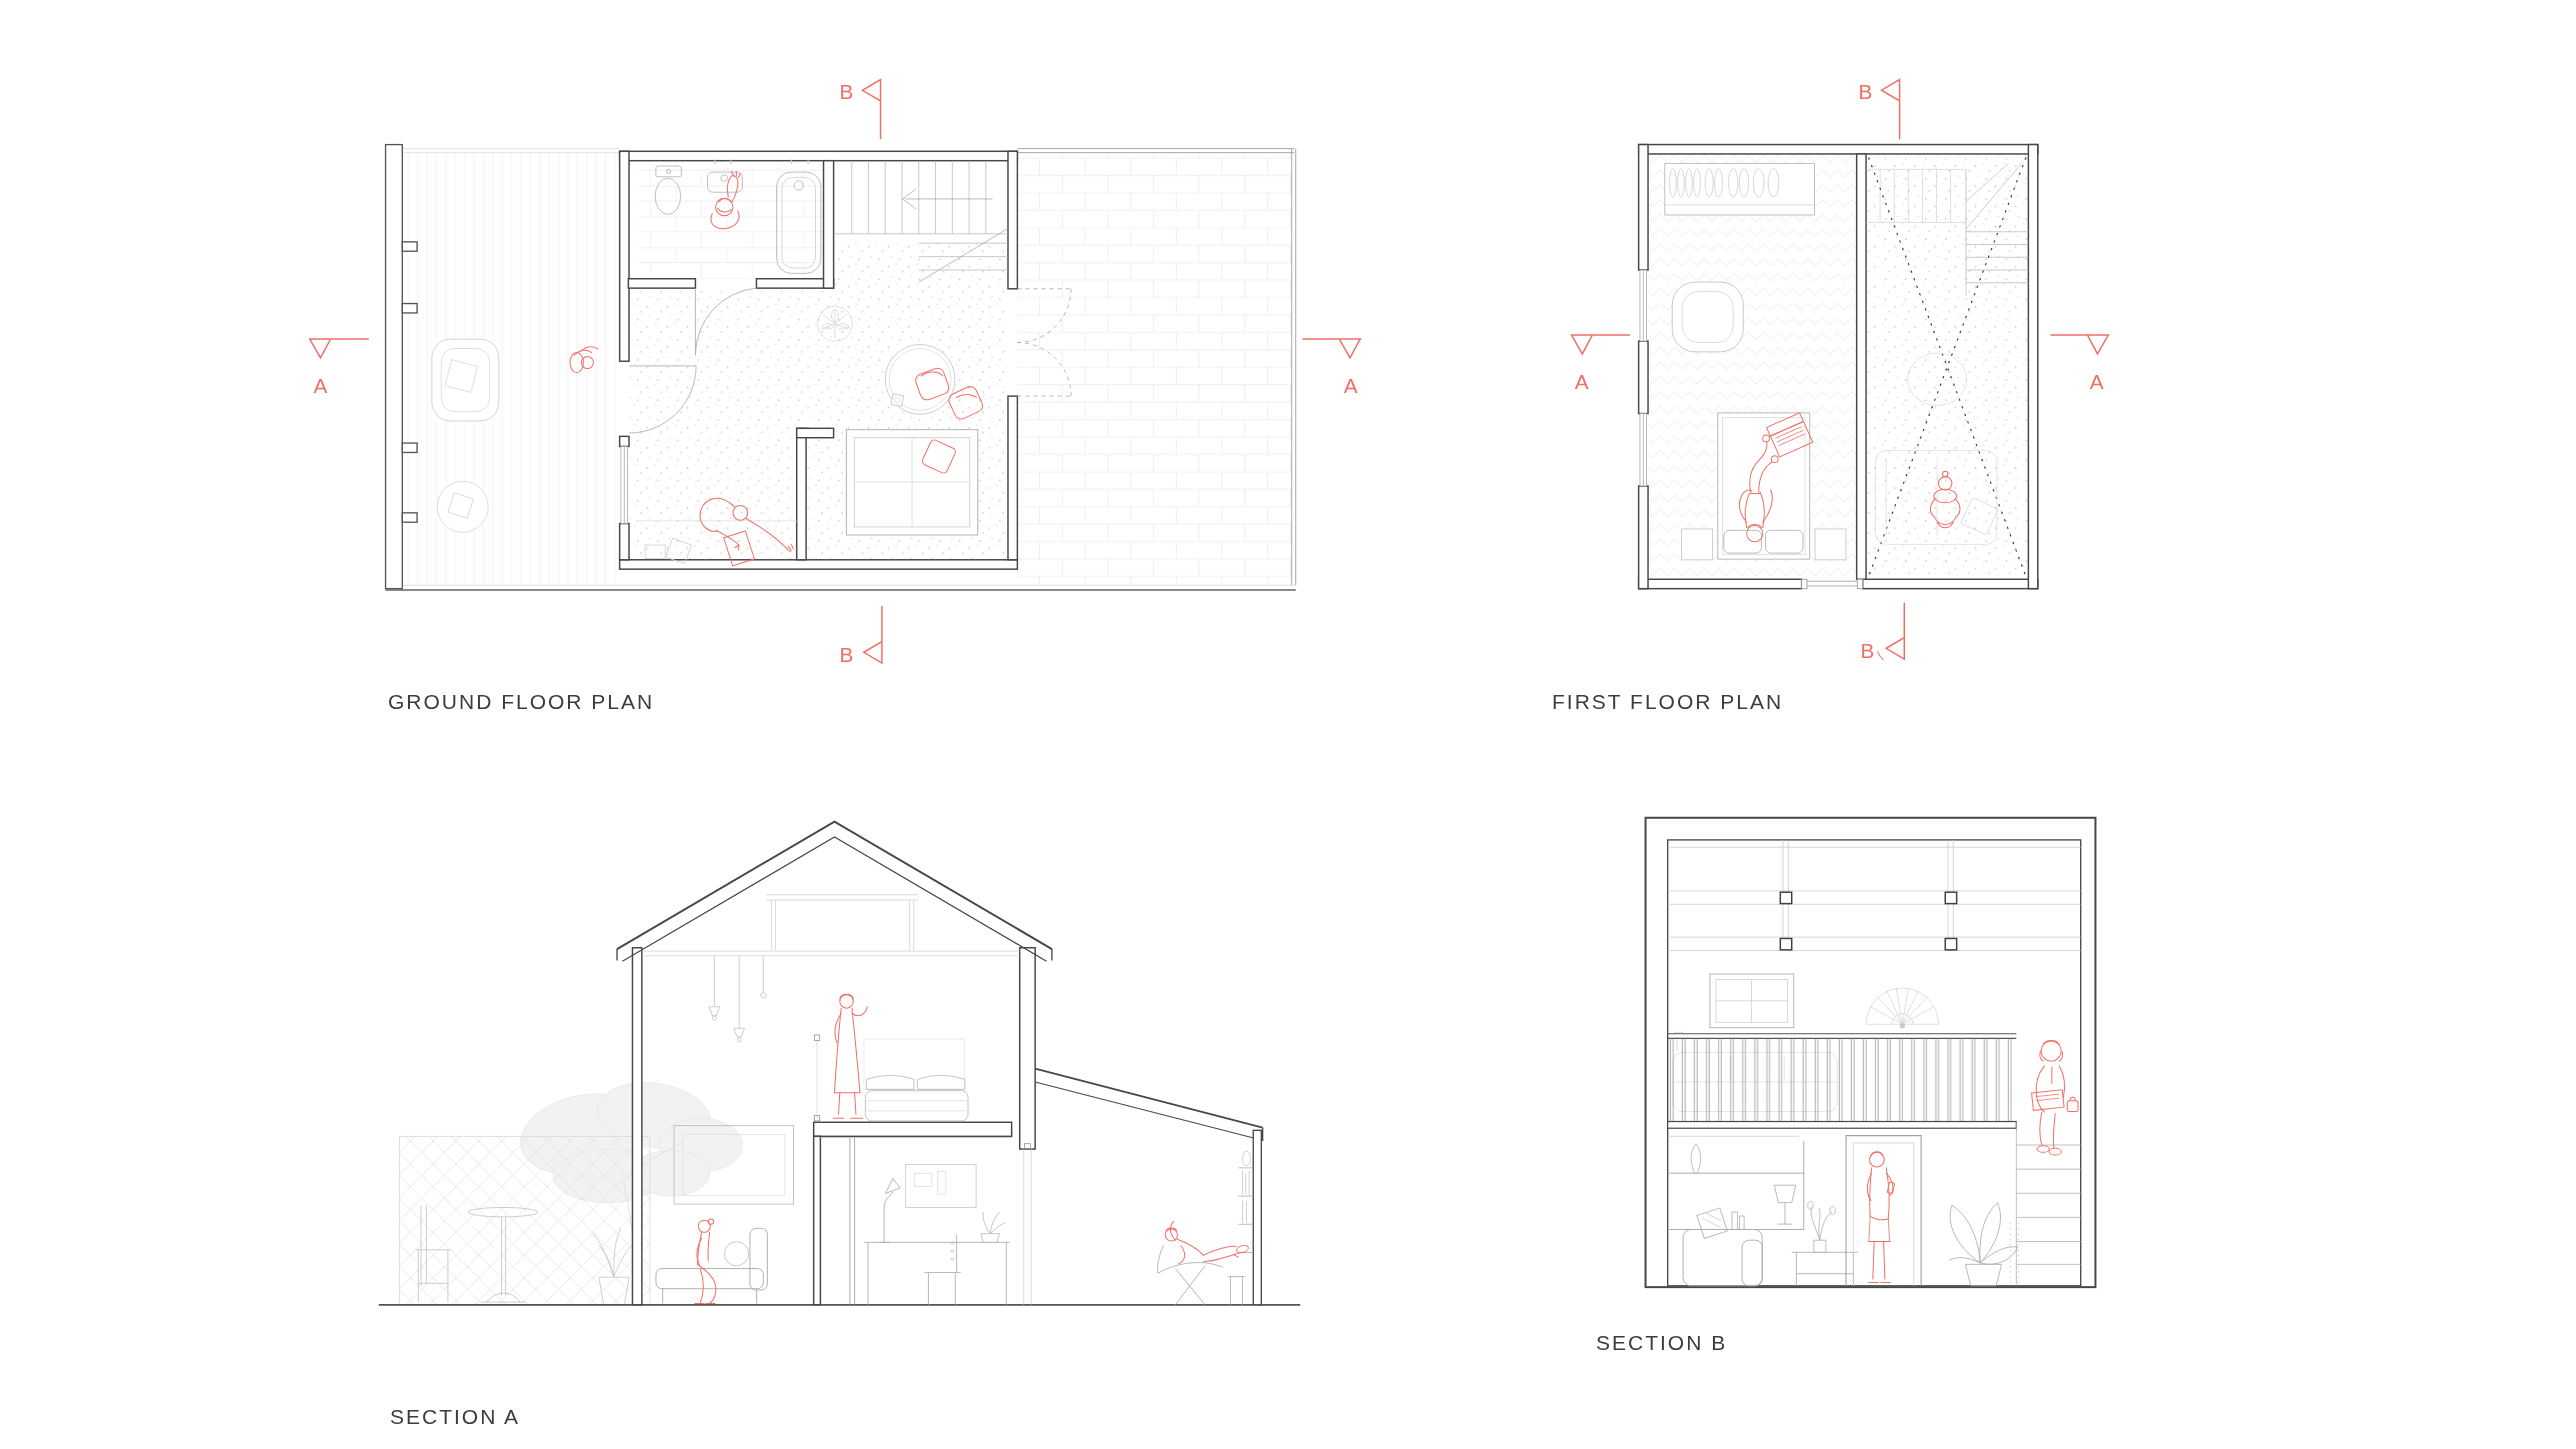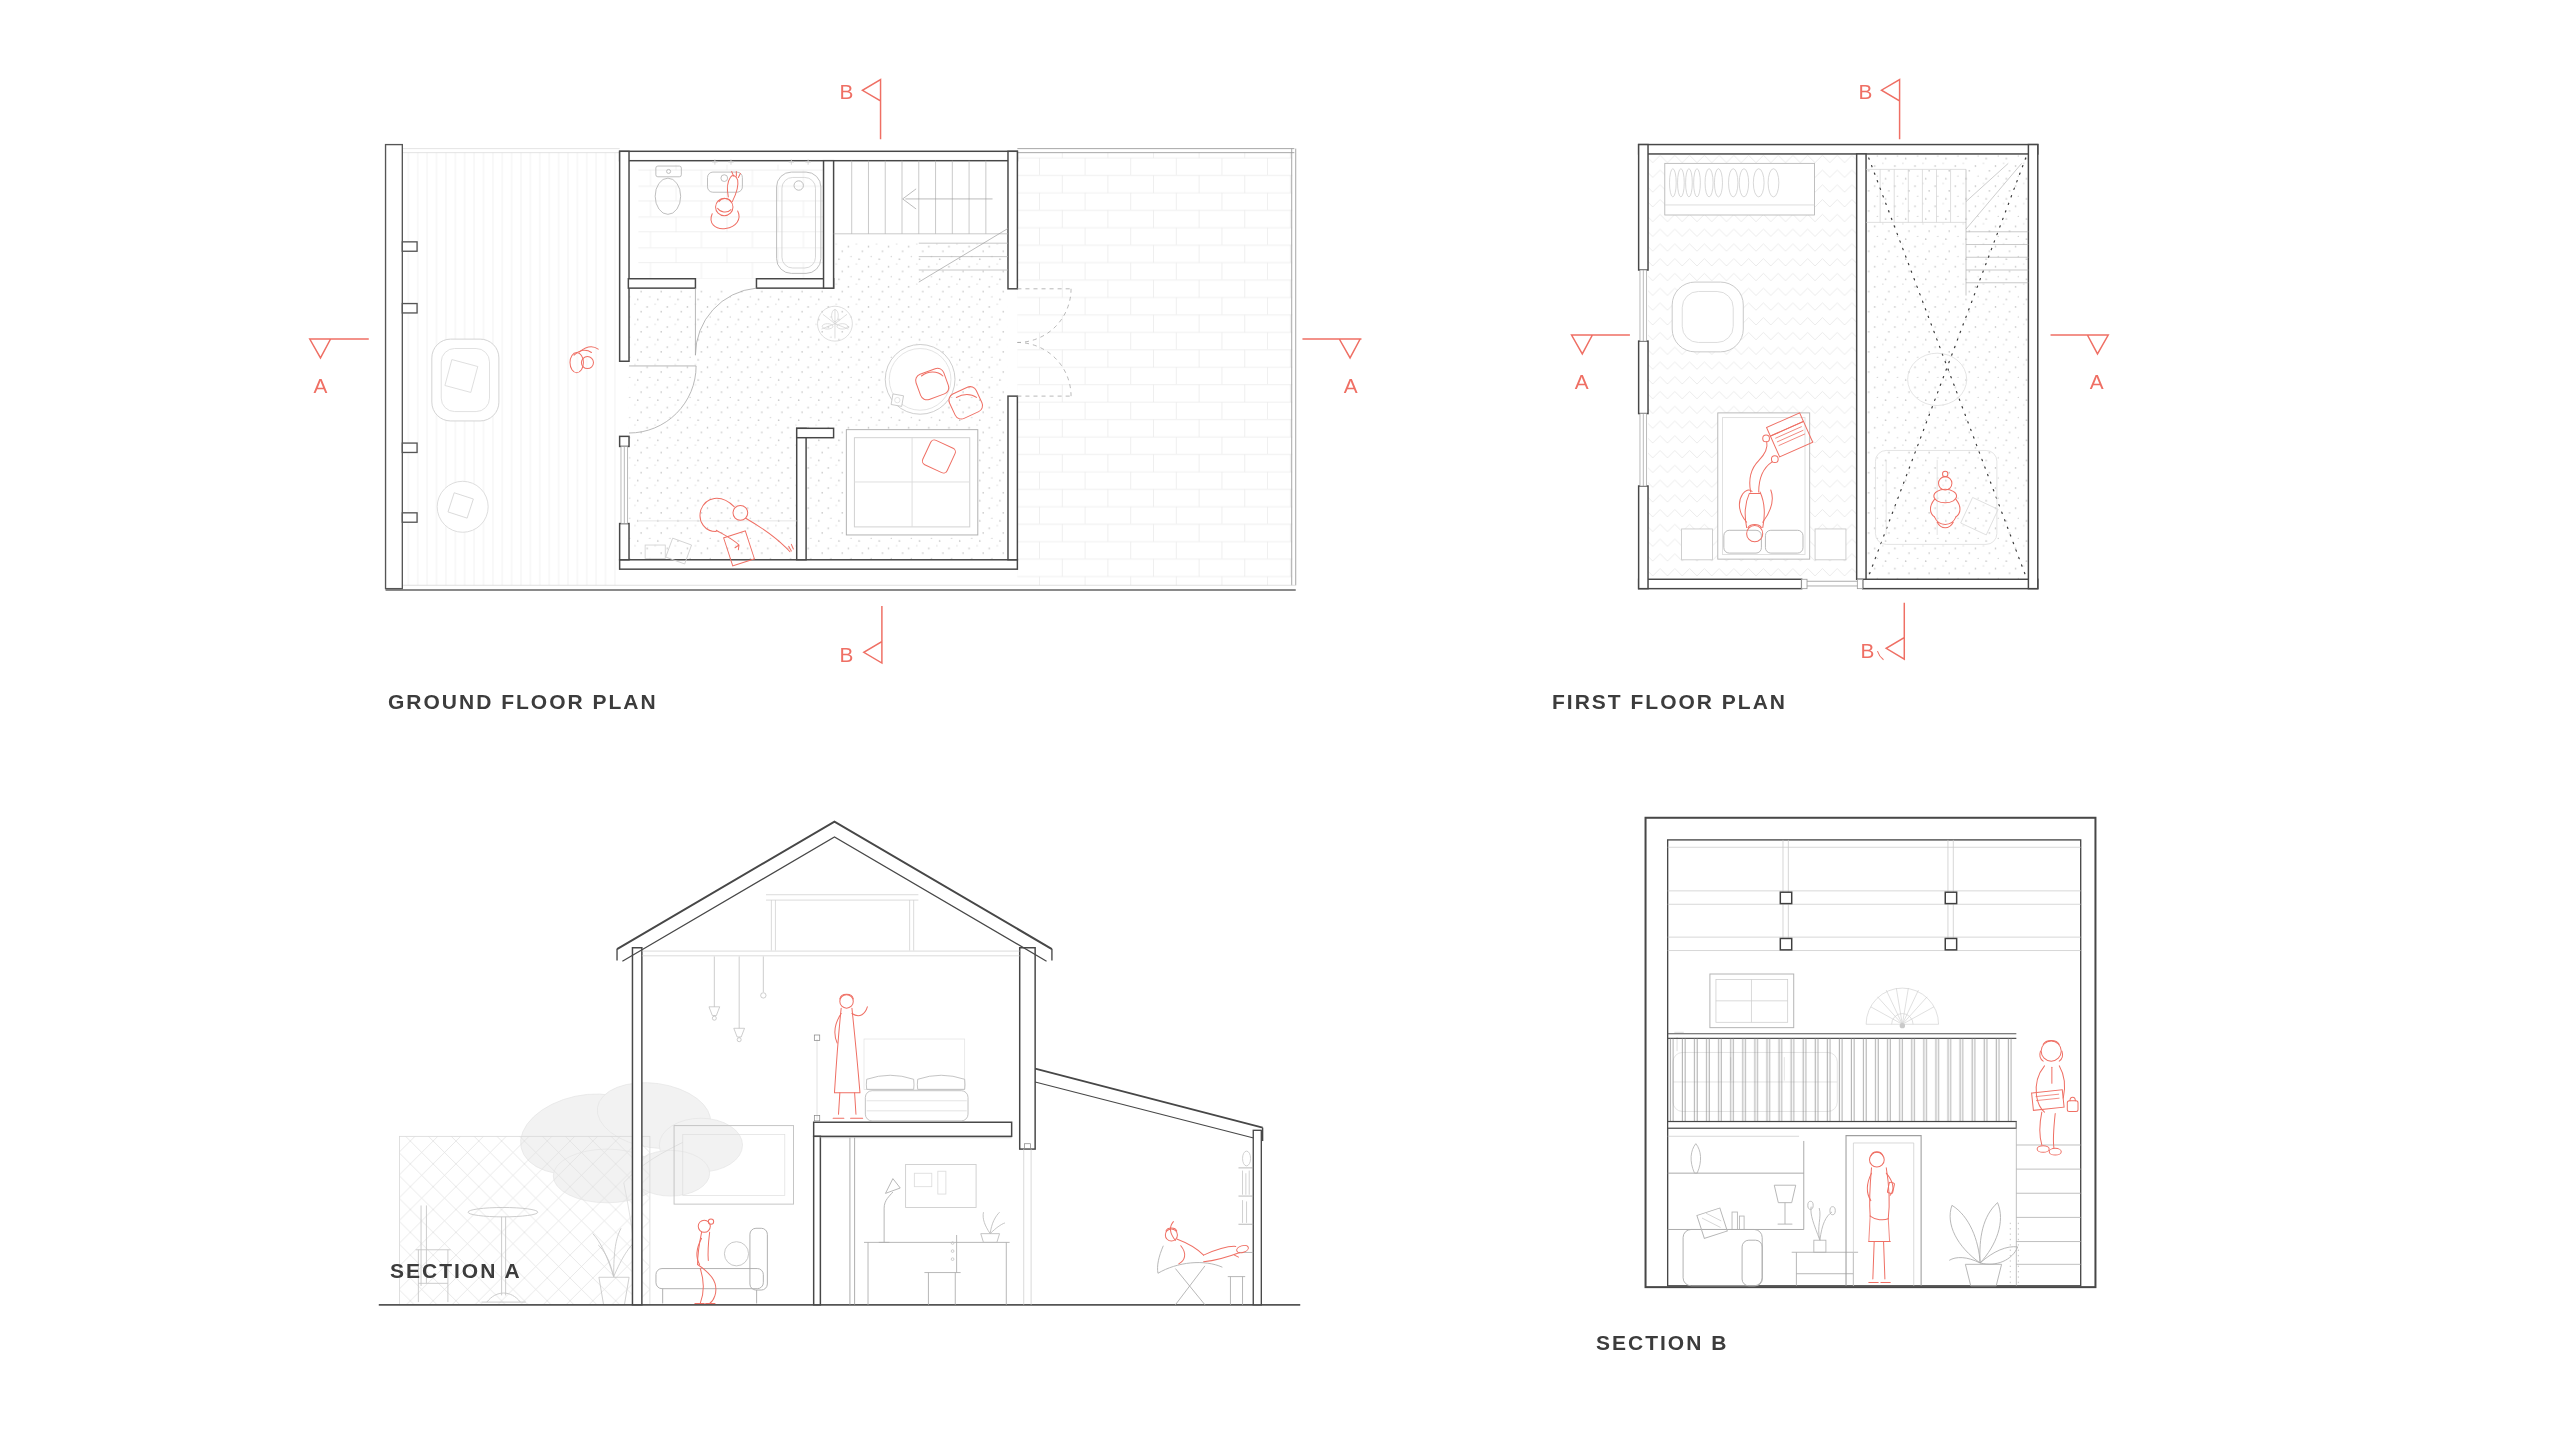--- a/index.html
+++ b/index.html
@@ -1,19 +1,19 @@
 <!DOCTYPE html>
 <html style="font-size:10.7px"><head>
 <meta charset="utf-8">
 <style>
   html,body{margin:0;padding:0;background:#ffffff;}
   #sheet{position:relative;width:2576px;height:1449px;background:#ffffff;overflow:hidden;
          font-family:"Liberation Sans", sans-serif;}
   .panel{position:absolute;}
-  .dwg-label{position:absolute;font-size:21px;font-weight:700;letter-spacing:2px;
+  .dwg-label{position:absolute;font-size:21px;font-weight:400;letter-spacing:2px;
              color:#3c3c3c;white-space:nowrap;}
   svg text.marker{font-family:"Liberation Sans", sans-serif;font-size:31px;font-weight:300;}
   svg{display:block;}
 </style>
 </head>
 <body>
 
 <div id="sheet">
 
 <svg width="0" height="0" style="position:absolute" aria-hidden="true">
@@ -481,21 +481,21 @@
       <path d="M1738,1834 C1740,1828 1752,1828 1754,1834"></path>
       <path d="M1754,1846 C1770,1852 1784,1860 1794,1870"></path>
       <path d="M1752,1848 C1744,1838 1742,1828 1749,1820"></path>
       <path d="M1760,1856 C1770,1868 1766,1878 1757,1883"></path>
       <path d="M1794,1870 C1812,1862 1828,1856 1842,1857 M1794,1880 C1812,1878 1832,1872 1848,1866"></path>
       <ellipse cx="1852" cy="1861" rx="9" ry="5" transform="rotate(-18 1852 1861)"></ellipse>
       <path d="M1840,1870 l6,3"></path>
     </g>
   </g>
 </svg>
-<div class="dwg-label" style="left:390px;top:1259px">SECTION A</div>
+<div class="dwg-label" style="left:390px;top:1405px">SECTION A</div>
 
 <svg class="panel" style="left:1610px;top:792px" width="523" height="537" viewBox="2400 1180 780 800">
   <rect x="2453" y="1218" width="671" height="700" fill="#ffffff" stroke="#474747" stroke-width="3"></rect>
   <rect x="2486" y="1251" width="616" height="665" fill="none" stroke="#474747" stroke-width="2"></rect>
 
   <g stroke="#c9c9c9" stroke-width="1.1" fill="none">
     <path d="M2486,1262 H3102 M2486,1327 H3102 M2486,1347 H3102 M2486,1396 H3102 M2486,1416 H3102"></path>
     <path d="M2658,1251 V1416 M2666,1251 V1416 M2904,1251 V1416 M2912,1251 V1416"></path>
   </g>
   <g fill="#fff" stroke="#3f3f3f" stroke-width="2.2">

